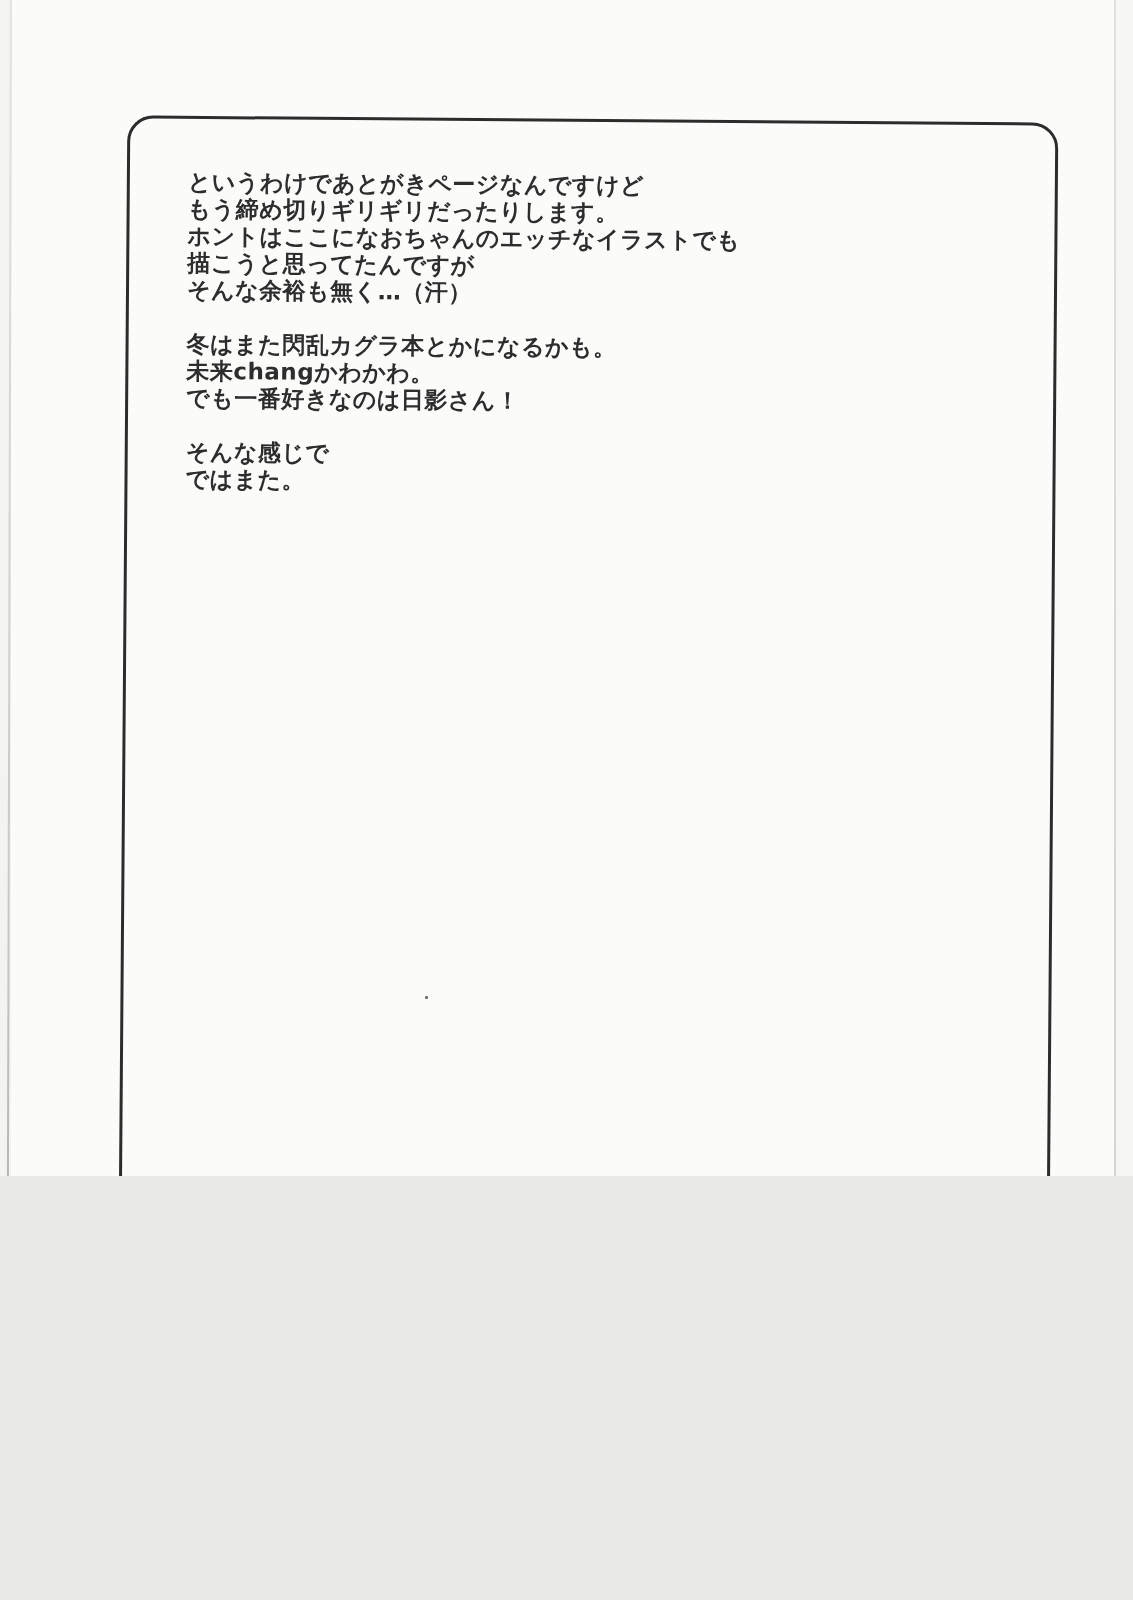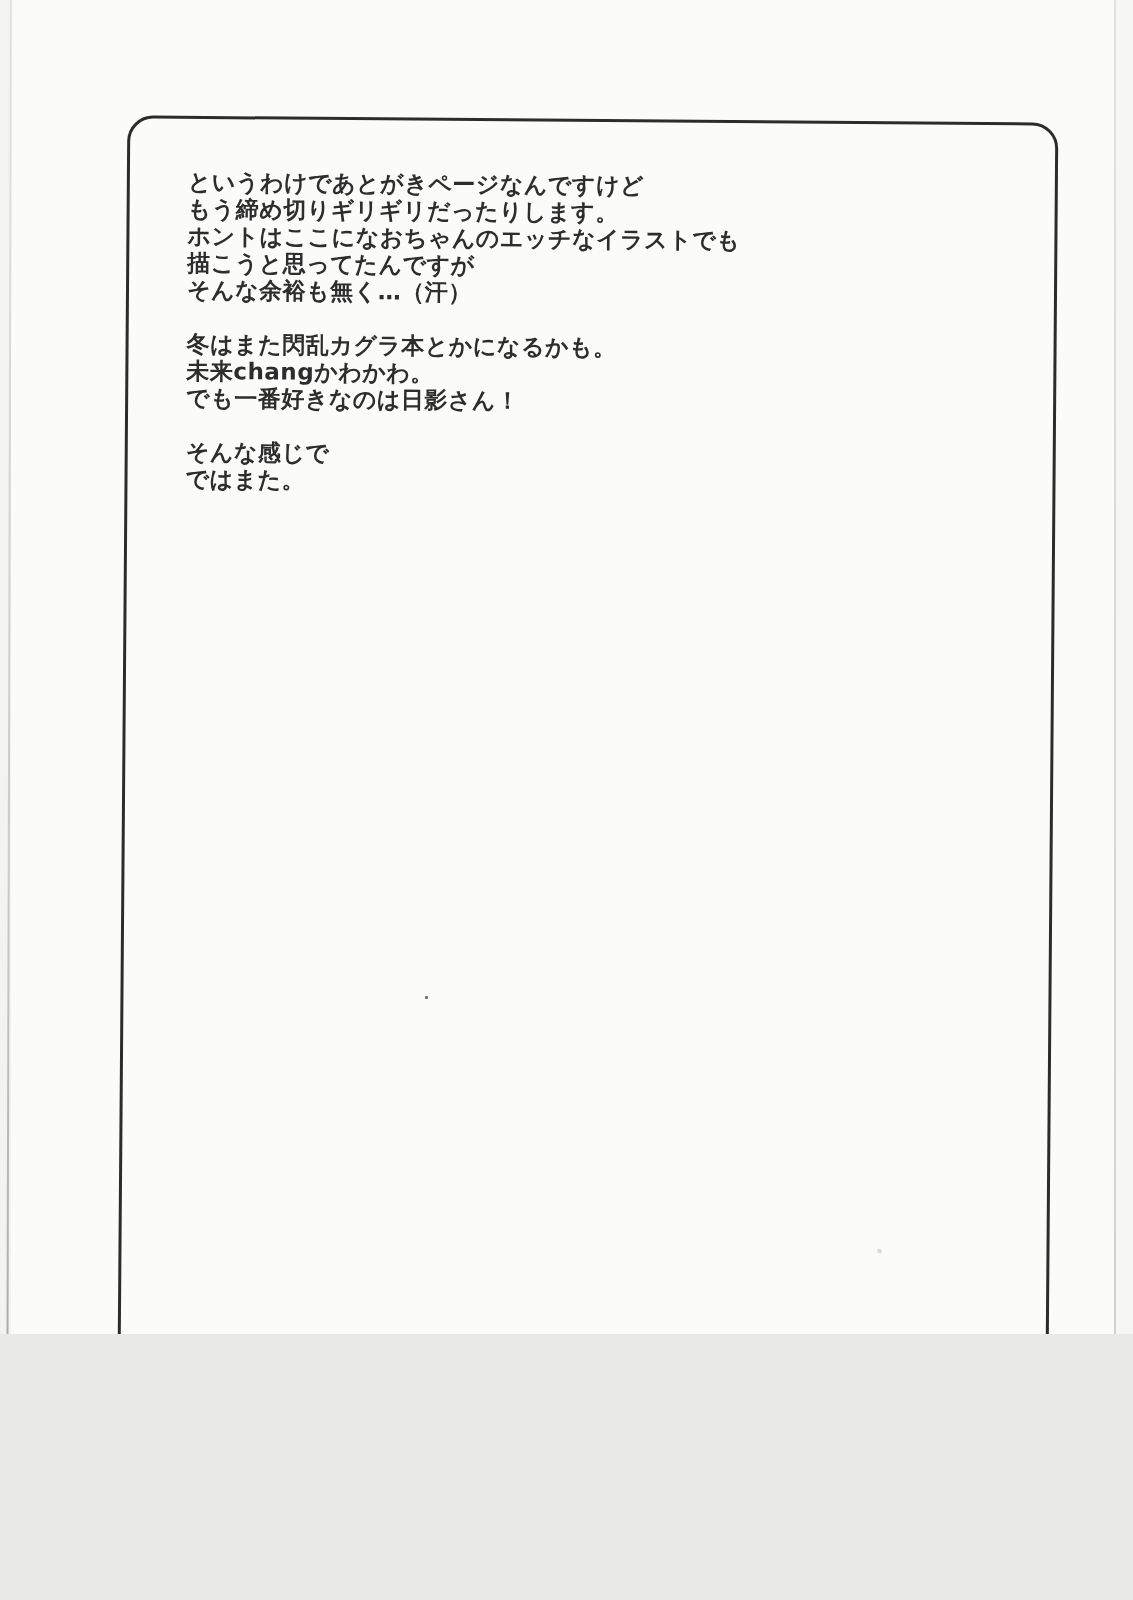--- a/index.html
+++ b/index.html
@@ -3,21 +3,21 @@
 <meta charset="utf-8">
 <style>
   html, body {
     margin: 0;
     padding: 0;
     background: #e9e9e7;
   }
   .scan-root {
     position: relative;
     width: 1133px;
-    height: 1334px;
+    height: 1176px;
     overflow: hidden;
     background: #fbfbfa;
     font-family: "DejaVu Sans", sans-serif;
   }
   
   .left-margin-strip {
     position: absolute;
     left: 0; top: 0;
     width: 11px; height: 1600px;
     background: #f3f3f1;

